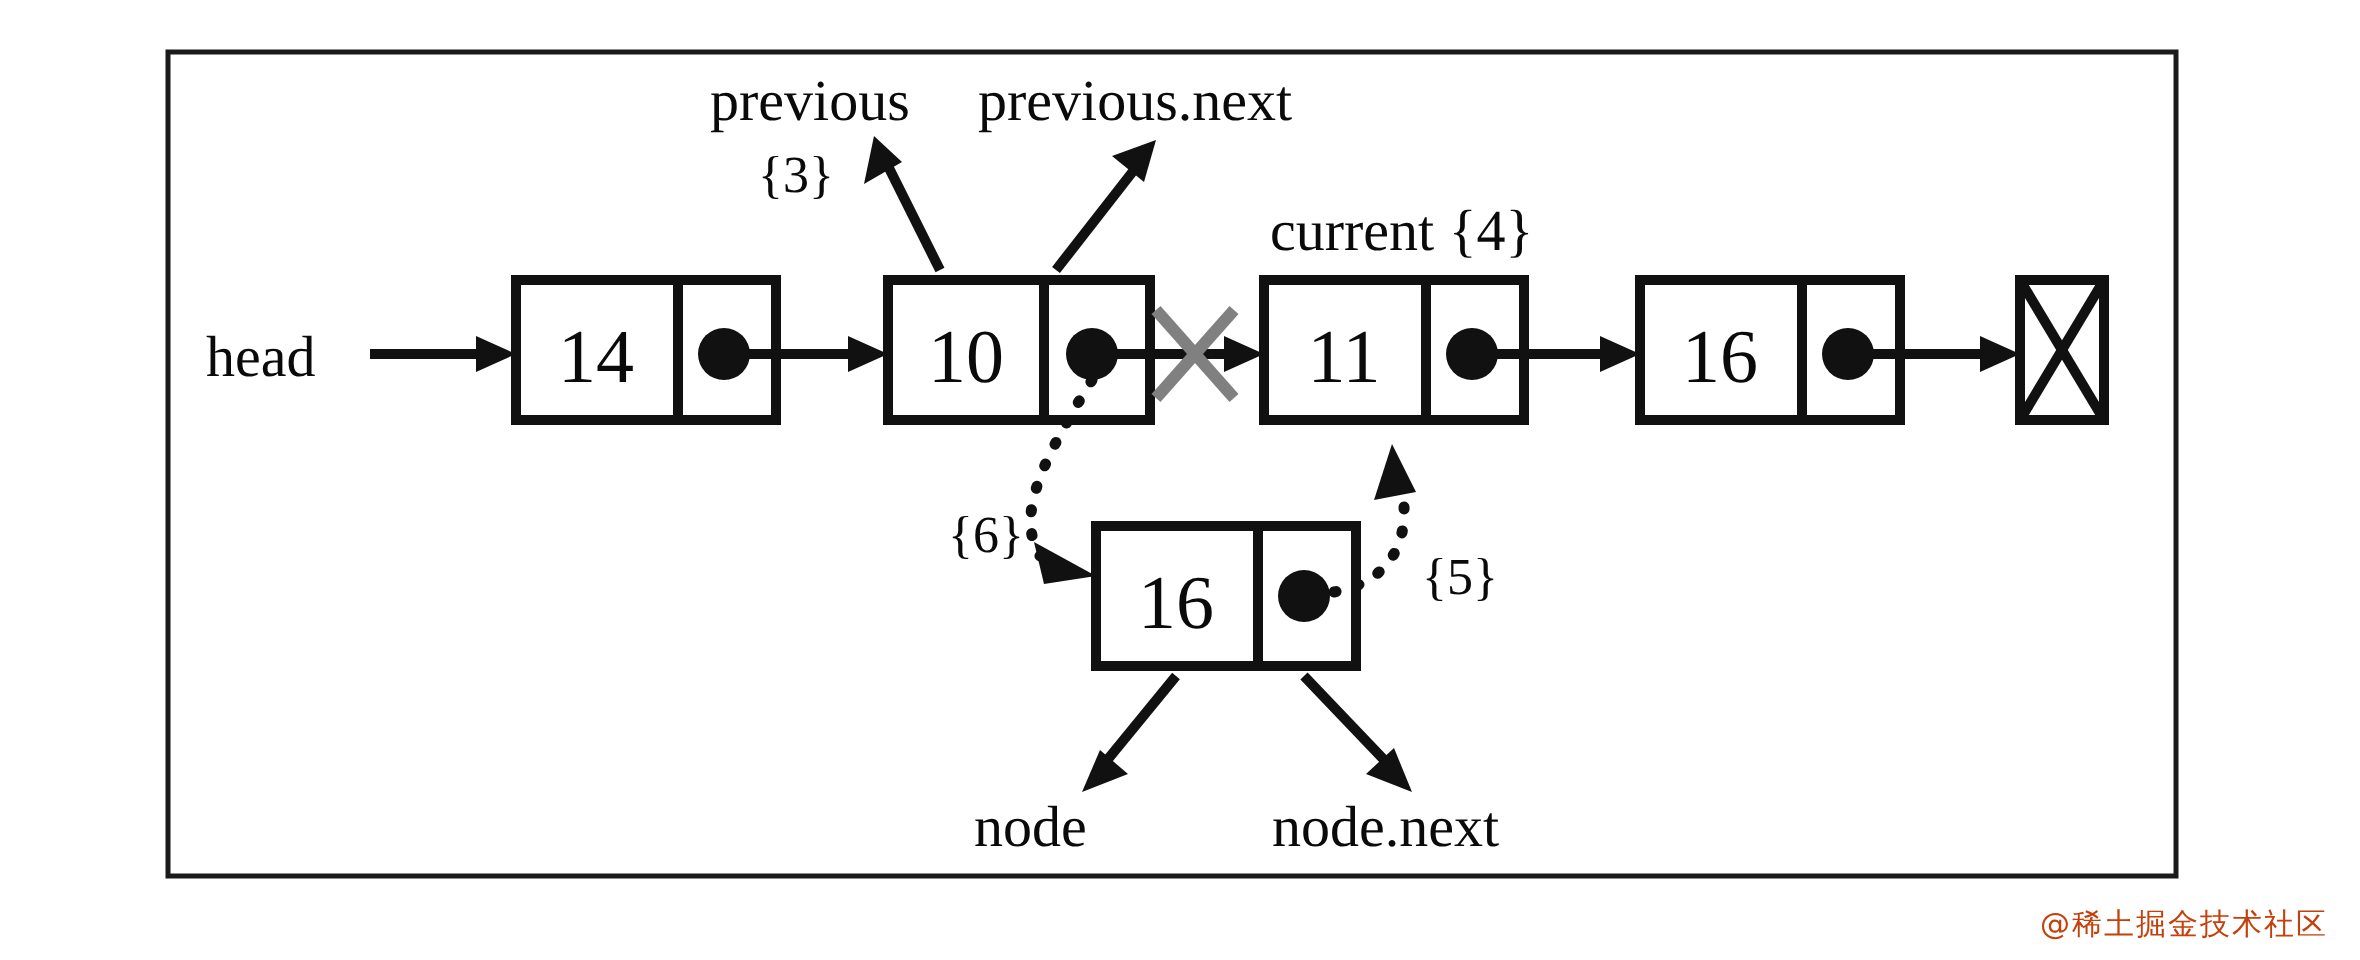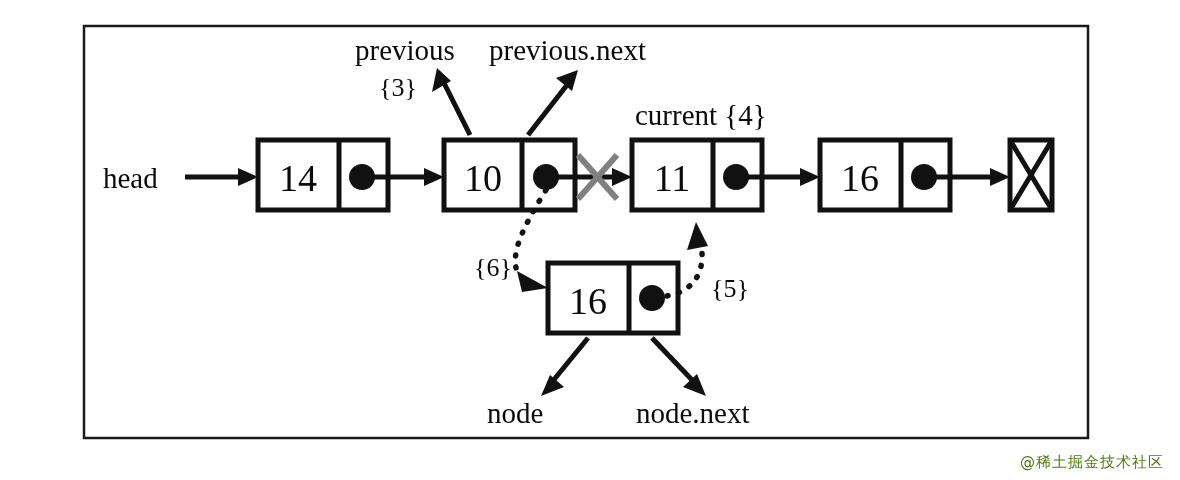--- a/index.html
+++ b/index.html
@@ -86,21 +86,21 @@
     font-family: "Liberation Serif", "DejaVu Serif", serif;
     fill: #0a0a0a;
     font-size: 26px;
   }
   .watermark {
     position: absolute;
     right: 16px;
     bottom: 8px;
     font-family: "DejaVu Sans", "Liberation Sans", sans-serif;
     font-size: 15px;
-    color: #4d7c0f;
+    color: #c2410c;
     letter-spacing: 1px;
     white-space: nowrap;
   }
 </style>
 </head>
 <body>
 
 <div id="canvas">
 
   <svg id="diagram" viewBox="0 0 1180 480">

